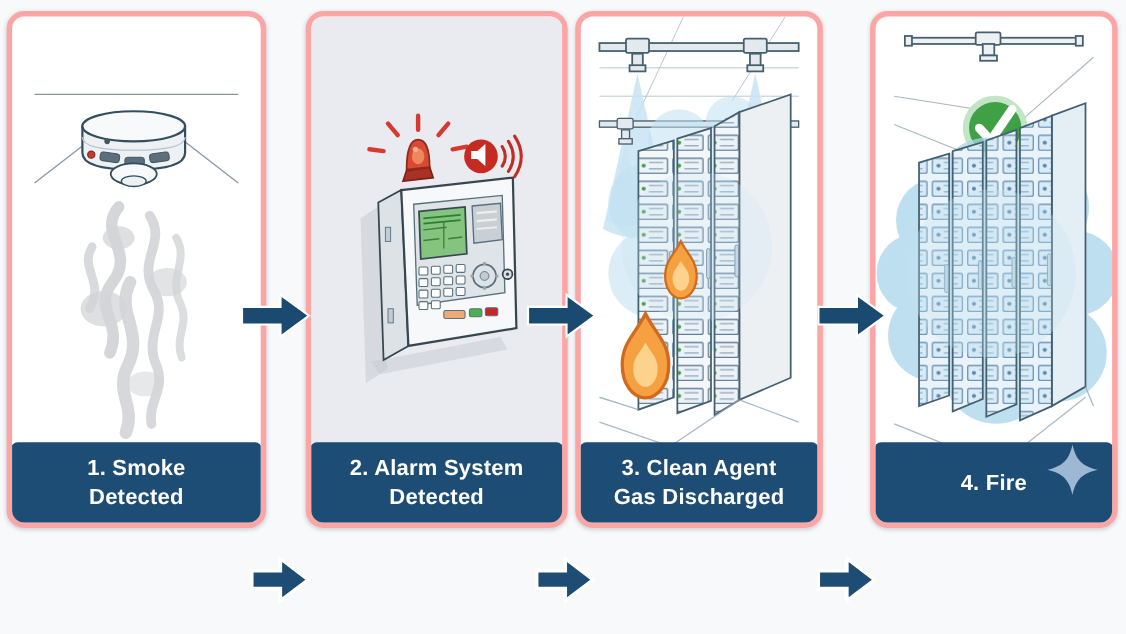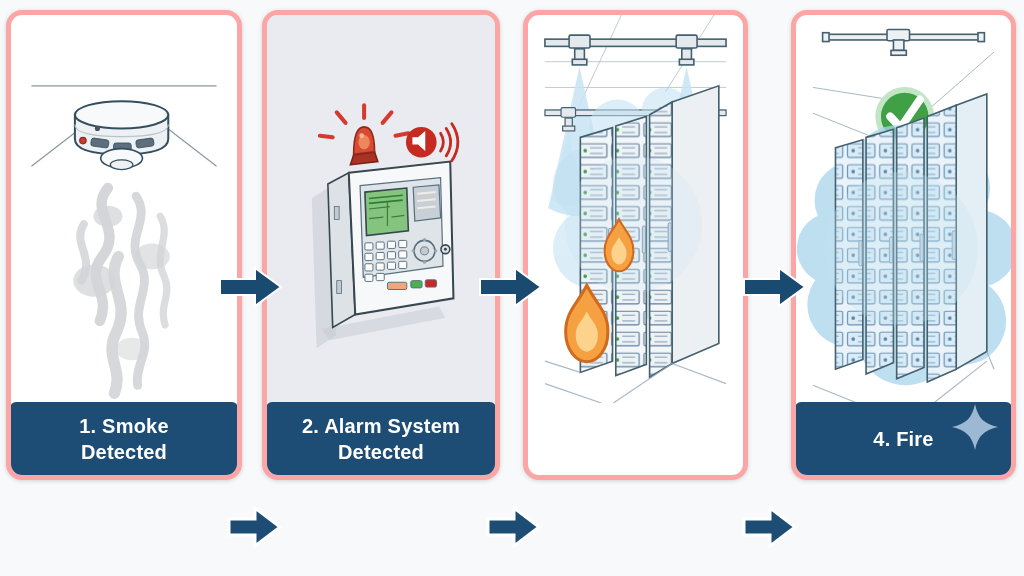--- a/index.html
+++ b/index.html
@@ -7,21 +7,21 @@
     width:1024px;height:576px;position:relative;overflow:hidden;
     background:#f8f9fa;
     font-family:"Liberation Sans",sans-serif;
   }
   .panel{
     position:absolute;top:10px;height:470px;box-sizing:border-box;
     border:5px solid #fca5a5;border-radius:16px;background:#ffffff;
     overflow:hidden;box-shadow:0 1px 4px rgba(20,40,60,.18);
   }
   #panel-1{left:6px;width:236px;}
-  #panel-2{left:262px;width:238px;text-decoration:underline;}
+  #panel-2{left:278px;width:238px;text-decoration:underline;}
   #panel-3{left:523px;width:225px;}
   #panel-4{left:791px;width:225px;}
   .content{position:absolute;left:0;right:0;top:0;bottom:72px;}
   #panel-2 .content{background:#e9ebf0;}
   .content svg{display:block;width:100%;height:100%;}
   .banner{
     position:absolute;left:-1px;right:-1px;bottom:-1px;height:74px;
     background:#1d4d74;border-radius:6px 6px 13px 13px;
     display:flex;flex-direction:column;align-items:center;justify-content:center;
     color:#ffffff;font-weight:bold;font-size:20px;line-height:1.3;text-align:center;
@@ -282,20 +282,24 @@
       </g>
 
       <g stroke="#93a9bc" stroke-width="1.5" opacity=".8">
         <line x1="0" y1="430" x2="44" y2="444"></line>
         <line x1="0" y1="458" x2="70" y2="482"></line>
         <line x1="85" y1="482" x2="158" y2="433"></line>
         <line x1="158" y1="433" x2="225" y2="458"></line>
       </g>
     </svg>
   </div>
+  <div class="banner">
+    <span>3. Clean Agent</span>
+    <span>Gas Discharged</span>
+  </div>
 </div>
 
 <div class="panel" id="panel-4">
   <div class="content">
     <svg viewBox="0 0 225 482">
       <defs>
         <pattern id="srv4" width="40" height="26" patternUnits="userSpaceOnUse">
           <rect x="3" y="4" width="34" height="17" rx="2" fill="#d9ebf6" stroke="#6c94b5" stroke-width="1.5"></rect>
           <circle cx="10" cy="12.5" r="2.3" fill="#5b87ad"></circle>
           <line x1="16" y1="9" x2="32" y2="9" stroke="#8fb3cc" stroke-width="1.5"></line>

